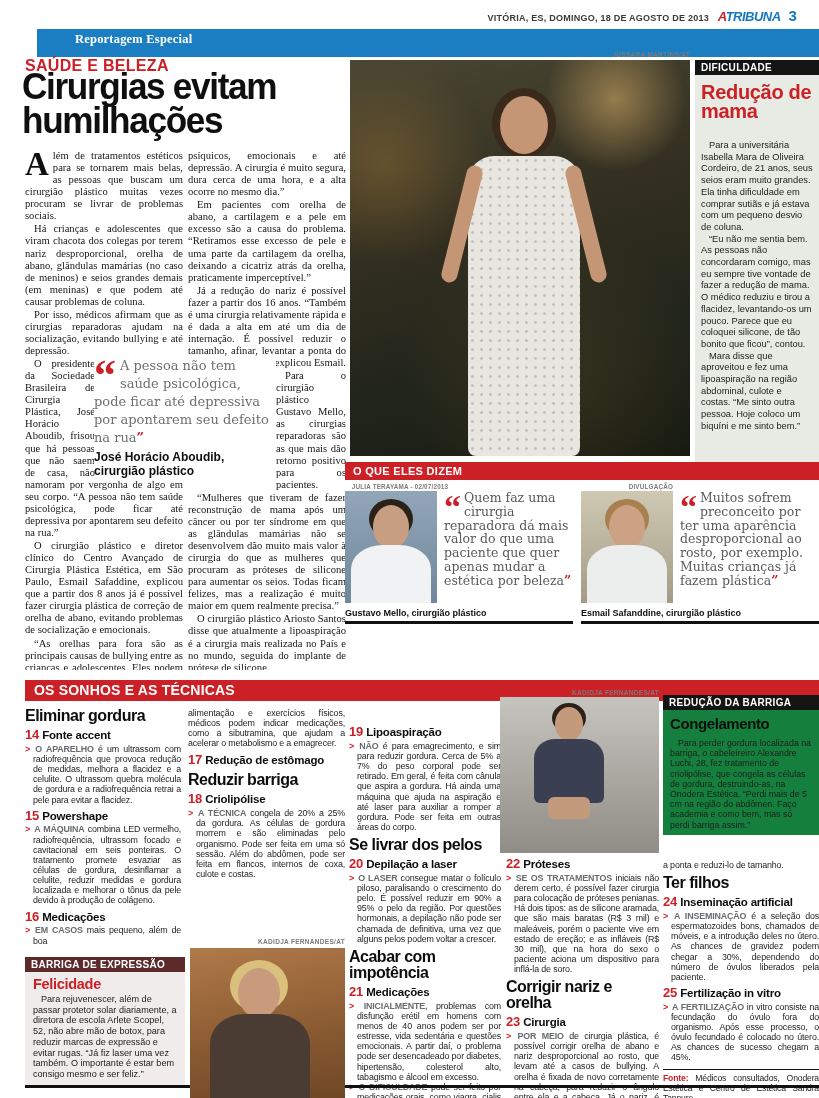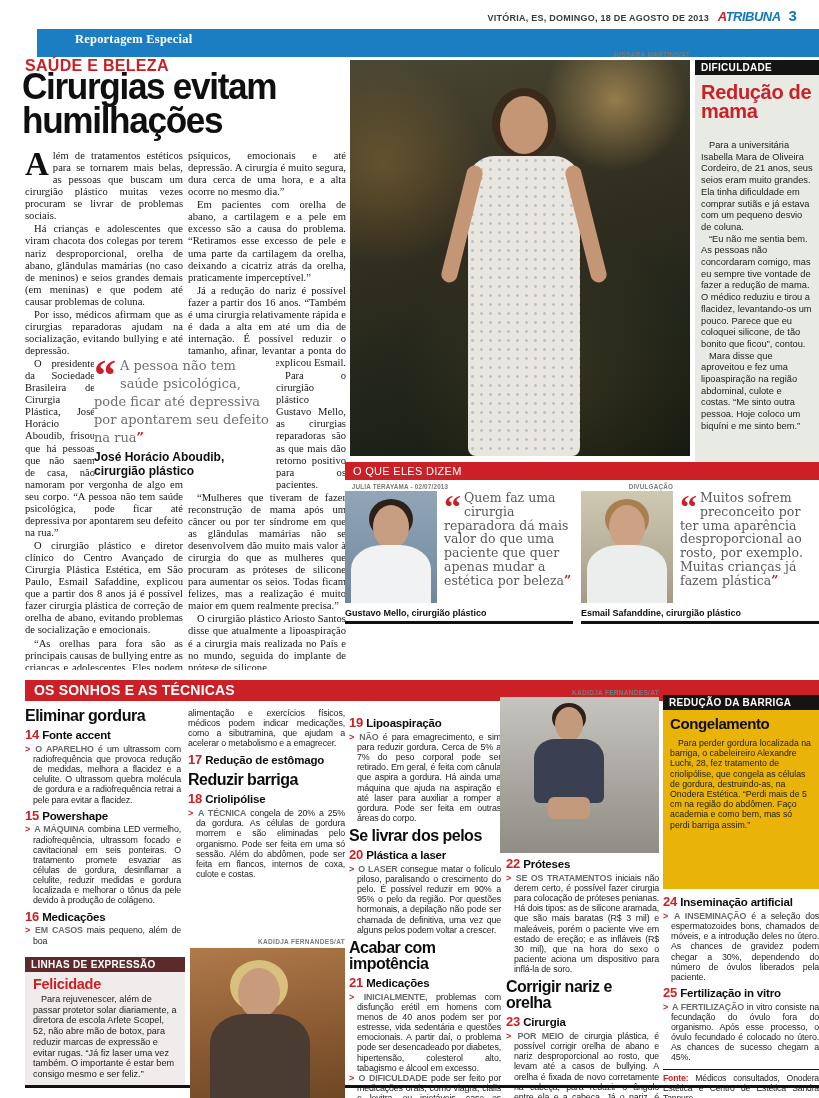--- a/index.html
+++ b/index.html
@@ -82,21 +82,21 @@
   
   .sidebox{position:absolute;left:695px;top:60px;width:124px;height:402px;background:#e8ebe3;}
   .boxhd{background:#141414;color:#fff;font-weight:bold;font-size:10px;line-height:15px;
          padding-left:6px;letter-spacing:.3px;}
   .sidebox .title{color:#cc2027;font-weight:bold;font-size:20px;line-height:.95;
                   letter-spacing:-.3px;margin:8px 6px 19px;}
   .sidebox p{font-size:9.3px;line-height:1.26;margin:0 6px;text-indent:8px;color:#1c1c1c;}
 
   
   .qbar{position:absolute;left:345px;top:462px;width:474px;height:18px;background:#cc2027;
-        color:#fff;font-weight:normal;font-size:11px;line-height:18px;padding-left:8px;
+        color:#fff;font-weight:bold;font-size:11px;line-height:18px;padding-left:8px;
         box-sizing:border-box;letter-spacing:.3px;}
   .qunit{position:absolute;top:483px;}
   .qunit.u1{left:345px;width:228px;}
   .qunit.u2{left:581px;width:238px;}
   .qcredit{font-size:6.3px;font-weight:bold;color:#7a7a7a;letter-spacing:.2px;height:8px;width:110px;text-align:center;}
   .qrow{display:flex;}
   .qphoto{width:92px;height:112px;flex:none;position:relative;overflow:hidden;}
   .qtext{flex:1;padding-left:7px;font-family:"DejaVu Serif",serif;font-size:12.5px;
          line-height:1.1;color:#595a5c;}
   .qmark{color:#cc2027;font-size:34px;line-height:.5;float:left;margin:7px 3px 0 0;
@@ -117,21 +117,21 @@
   .theading{font-size:16px;font-weight:bold;letter-spacing:-.5px;color:#0d0d0d;margin:5px 0 2px;line-height:1;}
   .theading.firstpos{margin-top:0;}
   .ti-head{margin:4px 0 1px;}
   .ti-num{color:#cc2027;font-weight:bold;font-size:13px;margin-right:3px;}
   .ti-title{font-weight:bold;font-size:11.5px;letter-spacing:-.2px;color:#0d0d0d;}
   .ti-body{margin:0;text-align:justify;padding-left:8px;text-indent:-8px;}
   .arr{color:#cc2027;font-weight:bold;margin-right:1px;}
   .ti-lead{color:#686c6f;}
   .tcont{margin:0;text-align:justify;}
 
-  .redbox{position:absolute;left:663px;top:695px;width:156px;height:194px;background:#eab308;overflow:hidden;z-index:2;}
+  .redbox{position:absolute;left:663px;top:695px;width:156px;height:140px;background:#15803d;overflow:hidden;z-index:2;}
   .redbox .title{font-weight:bold;font-size:15px;margin:5px 7px 6px;letter-spacing:-.4px;color:#0d0d0d;}
   .redbox p{font-size:8.8px;line-height:1.16;margin:0 7px;text-indent:8px;color:#1c1c1c;}
 
   .fonte{margin-top:6px;border-top:1.5px solid #111;border-bottom:3px solid #111;
          padding:3px 0 4px;font-size:8.6px;line-height:1.2;text-align:justify;}
   .fonte b{color:#cc2027;}
 
   .expbox{position:absolute;left:25px;top:957px;width:160px;height:128px;background:#efeceb;overflow:hidden;z-index:2;}
   .expbox .boxhd{background:#5d2a2c;}
   .expbox .title{color:#cc2027;font-weight:bold;font-size:14.5px;margin:4px 8px 2px;letter-spacing:-.3px;}
@@ -273,26 +273,26 @@
 
   <div class="credit" style="left:190px;top:938px;width:155px;text-align:right;">KADIDJA FERNANDES/AT</div>
   <div class="ph ph-arlete">
     <div class="fig-hair"></div>
     <div class="fig-head"></div>
     <div class="fig-coat"></div>
   </div>
 
   <div class="tcol tcol3">
     <div>
-      <div class="ti-head" style="margin-top:8px;"><span class="ti-num">19</span><span class="ti-title">Lipoaspiração</span></div>
+      <div class="ti-head" style="margin-top:17px;"><span class="ti-num">19</span><span class="ti-title">Lipoaspiração</span></div>
       <p class="ti-body"><span class="arr">&gt;</span> <b class="ti-lead">NÃO</b> <span>é para emagrecimento, e sim para reduzir gordura. Cerca de 5% a 7% do peso corporal pode ser retirado. Em geral, é feita com cânula que aspira a gordura. Há ainda uma máquina que ajuda na aspiração e até laser para auxiliar a romper a gordura. Pode ser feita em outras áreas do corpo.</span></p>
     </div>
     <div class="theading">Se livrar dos pelos</div>
     <div>
-      <div class="ti-head"><span class="ti-num">20</span><span class="ti-title">Plástica a laser</span></div>
+      <div class="ti-head"><span class="ti-num">20</span><span class="ti-title">Depilação a laser</span></div>
       <p class="ti-body"><span class="arr">&gt;</span> <b class="ti-lead">O LASER</b> <span>consegue matar o folículo piloso, paralisando o crescimento do pelo. É possível reduzir em 90% a 95% o pelo da região. Por questões hormonais, a depilação não pode ser chamada de definitiva, uma vez que alguns pelos podem voltar a crescer.</span></p>
     </div>
     <div class="theading">Acabar com impotência</div>
     <div>
       <div class="ti-head"><span class="ti-num">21</span><span class="ti-title">Medicações</span></div>
       <p class="ti-body"><span class="arr">&gt;</span> <b class="ti-lead">INICIALMENTE,</b> <span>problemas com disfunção erétil em homens com menos de 40 anos podem ser por estresse, vida sedentária e questões emocionais. A partir daí, o problema pode ser desencadeado por diabetes, hipertensão, colesterol alto, tabagismo e álcool em excesso.</span></p>
       <p class="ti-body"><span class="arr">&gt;</span> <b class="ti-lead">O DIFICULDADE</b> <span>pode ser feito por medicações orais, como viagra, cialis e levitra, ou injetáveis, caso os comprimidos não deem bom resultado.</span></p>
     </div>
   </div>
 
@@ -330,18 +330,18 @@
       <p class="ti-body"><span class="arr">&gt;</span> <b class="ti-lead">A INSEMINAÇÃO</b> <span>é a seleção dos espermatozoides bons, chamados de móveis, e a introdução deles no útero. As chances de gravidez podem chegar a 30%, dependendo do número de óvulos liberados pela paciente.</span></p>
     </div>
     <div>
       <div class="ti-head"><span class="ti-num">25</span><span class="ti-title">Fertilização in vitro</span></div>
       <p class="ti-body"><span class="arr">&gt;</span> <b class="ti-lead">A FERTILIZAÇÃO</b> <span>in vitro consiste na fecundação do óvulo fora do organismo. Após esse processo, o óvulo fecundado é colocado no útero. As chances de sucesso chegam a 45%.</span></p>
     </div>
     <div class="fonte"><b>Fonte:</b> <span>Médicos consultados, Onodera Estética e Centro de Estética Sandra Tannure.</span></div>
   </div>
 
   <div class="expbox">
-    <div class="boxhd">LINHAS DE EXPRESSÃO</div>
+    <div class="boxhd">BARRIGA DE EXPRESSÃO</div>
     <div class="title">Felicidade</div>
     <p>Para rejuvenescer, além de passar protetor solar diariamente, a diretora de escola Arlete Scopel, 52, não abre mão de botox, para reduzir marcas de expressão e evitar rugas. “Já fiz laser uma vez também. O importante é estar bem consigo mesmo e ser feliz.”</p>
   </div>
 
 </div>
 
 </body></html>

